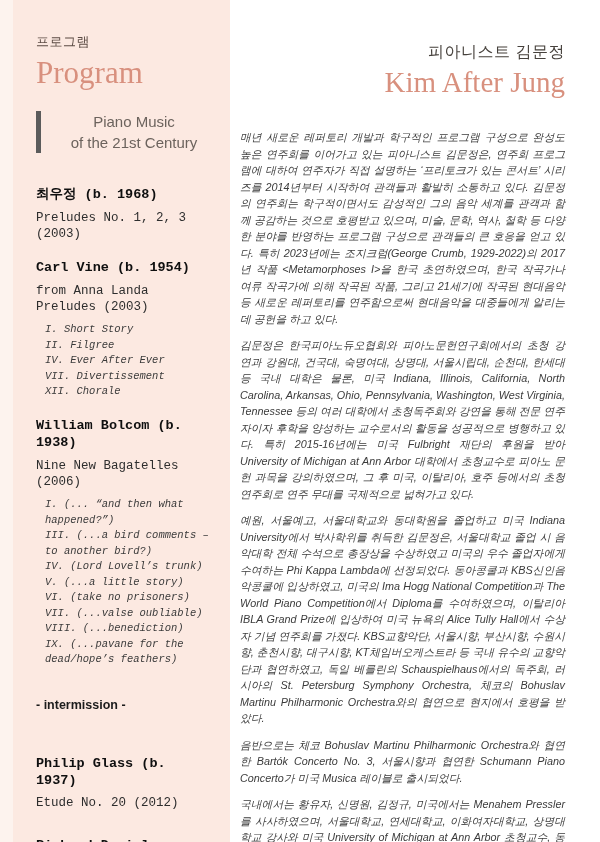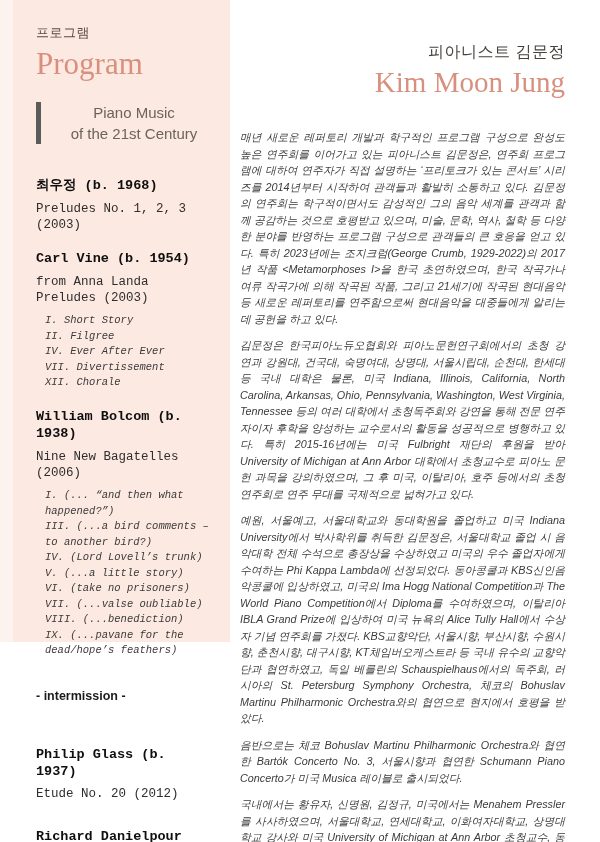--- a/index.html
+++ b/index.html
@@ -11,22 +11,22 @@
   html,body{margin:0;padding:0;}
   body{
     width:600px;height:842px;overflow:hidden;background:#ffffff;
     font-family:"Liberation Sans","DejaVu Sans",sans-serif;
     -webkit-font-smoothing:antialiased;
   }
   .page{position:relative;width:600px;height:842px;display:flex;}
 
   
   .left{
-    width:230px;min-width:230px;height:642px;background:var(--panel);
-    padding:24px 16px 0 36px;position:relative;
+    width:230px;min-width:230px;height:842px;background:var(--panel);
+    padding:33px 16px 0 36px;position:relative;
   }
   .edge-strip{
     position:absolute;left:0;top:0;width:13px;height:100%;
     background:rgba(255,255,255,0.45);
   }
   .kicker{font-size:13px;color:#5c4c45;letter-spacing:0.5px;}
   .serif-title{
     font-family:"Liberation Serif","DejaVu Serif",serif;
     font-weight:400;color:var(--accent);font-size:31px;margin:4px 0 0;line-height:1.15;
   }
@@ -105,21 +105,21 @@
         <div class="section post">
           <div class="composer">Richard Danielpour (b. 1955)</div>
           <div class="work">Piano Fantasy (2009)</div>
         </div>
       </div>
   </aside>
 
   <main class="right">
     <header class="r-head">
       <div class="kicker r-kicker">피아니스트 김문정</div>
-      <h1 class="serif-title artist-title">Kim Moon Jung</h1>
+      <h1 class="serif-title artist-title">Kim After Jung</h1>
     </header>
     <div id="bio">
         <p class="bio-p">매년 새로운 레퍼토리 개발과 학구적인 프로그램 구성으로 완성도 높은 연주회를 이어가고 있는 피아니스트 김문정은, 연주회 프로그램에 대하여 연주자가 직접 설명하는 ‘프리토크가 있는 콘서트’ 시리즈를 2014년부터 시작하여 관객들과 활발히 소통하고 있다. 김문정의 연주회는 학구적이면서도 감성적인 그의 음악 세계를 관객과 함께 공감하는 것으로 호평받고 있으며, 미술, 문학, 역사, 철학 등 다양한 분야를 반영하는 프로그램 구성으로 관객들의 큰 호응을 얻고 있다. 특히 2023년에는 조지크럼(George Crumb, 1929-2022)의 2017년 작품 &lt;Metamorphoses I&gt;을 한국 초연하였으며, 한국 작곡가나 여류 작곡가에 의해 작곡된 작품, 그리고 21세기에 작곡된 현대음악 등 새로운 레퍼토리를 연주함으로써 현대음악을 대중들에게 알리는데 공헌을 하고 있다.</p>
         <p class="bio-p">김문정은 한국피아노듀오협회와 피아노문헌연구회에서의 초청 강연과 강원대, 건국대, 숙명여대, 상명대, 서울시립대, 순천대, 한세대 등 국내 대학은 물론, 미국 Indiana, Illinois, California, North Carolina, Arkansas, Ohio, Pennsylvania, Washington, West Virginia, Tennessee 등의 여러 대학에서 초청독주회와 강연을 통해 전문 연주자이자 후학을 양성하는 교수로서의 활동을 성공적으로 병행하고 있다. 특히 2015-16년에는 미국 Fulbright 재단의 후원을 받아 University of Michigan at Ann Arbor 대학에서 초청교수로 피아노 문헌 과목을 강의하였으며, 그 후 미국, 이탈리아, 호주 등에서의 초청 연주회로 연주 무대를 국제적으로 넓혀가고 있다.</p>
         <p class="bio-p">예원, 서울예고, 서울대학교와 동대학원을 졸업하고 미국 Indiana University에서 박사학위를 취득한 김문정은, 서울대학교 졸업 시 음악대학 전체 수석으로 총장상을 수상하였고 미국의 우수 졸업자에게 수여하는 Phi Kappa Lambda에 선정되었다. 동아콩쿨과 KBS신인음악콩쿨에 입상하였고, 미국의 Ima Hogg National Competition과 The World Piano Competition에서 Diploma를 수여하였으며, 이탈리아 IBLA Grand Prize에 입상하여 미국 뉴욕의 Alice Tully Hall에서 수상자 기념 연주회를 가졌다. KBS교향악단, 서울시향, 부산시향, 수원시향, 춘천시향, 대구시향, KT체임버오케스트라 등 국내 유수의 교향악단과 협연하였고, 독일 베를린의 Schauspielhaus에서의 독주회, 러시아의 St. Petersburg Symphony Orchestra, 체코의 Bohuslav Martinu Philharmonic Orchestra와의 협연으로 현지에서 호평을 받았다.</p>
         <p class="bio-p">음반으로는 체코 Bohuslav Martinu Philharmonic Orchestra와 협연한 Bartók Concerto No. 3, 서울시향과 협연한 Schumann Piano Concerto가 미국 Musica 레이블로 출시되었다.</p>
         <p class="bio-p">국내에서는 황유자, 신명원, 김정규, 미국에서는 Menahem Pressler를 사사하였으며, 서울대학교, 연세대학교, 이화여자대학교, 상명대학교 강사와 미국 University of Michigan at Ann Arbor 초청교수, 동덕여자대학교 교수를 역임하였다. 한국피아노교수법학회 학술분과위원장, 한국피아노학회 이사와 한국피아노듀오협회 부회장으로 활동 중이며, 현재 이화여자대학교 건반악기과 교수로 재직하며 후학을 양성하고 있다.</p>
       </div>
   </main>
 

